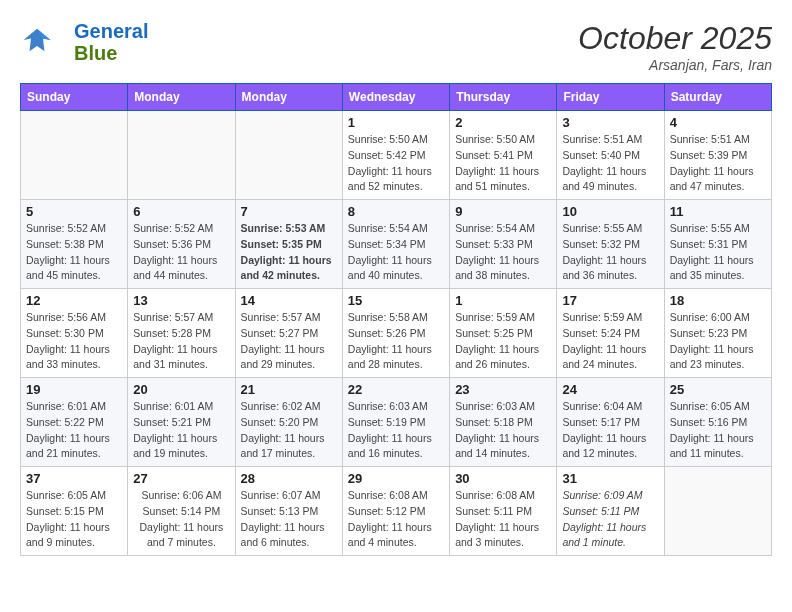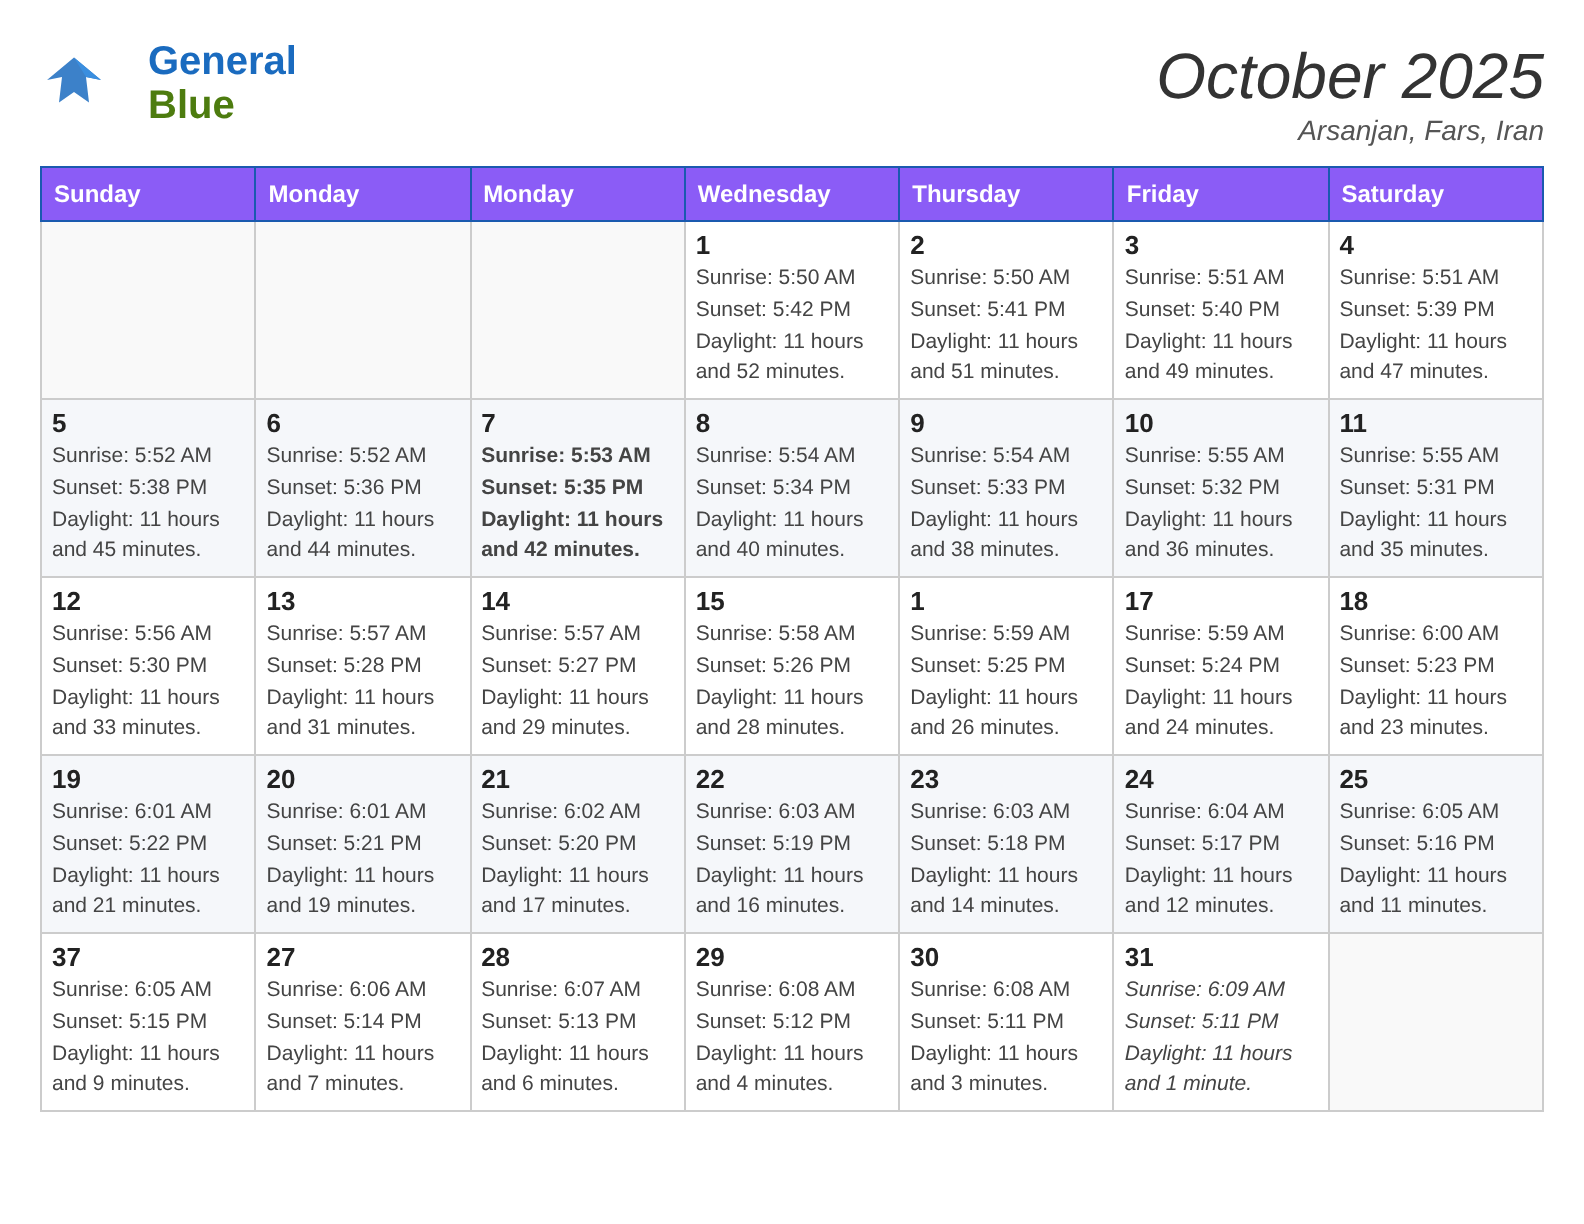--- a/index.html
+++ b/index.html
@@ -308,21 +308,21 @@
       <tr>
         <td>
           <span class="day-number">37</span>
           <div class="day-info" style="white-space: pre-line;">Sunrise: 6:05 AM
 Sunset: 5:15 PM
 Daylight: 11 hours
 and 9 minutes.</div>
         </td>
         <td>
           <span class="day-number">27</span>
-          <div class="day-info" style="white-space: pre-line;">Sunrise: 6:06 AM
+          <div class="day-info" style="white-space: pre-line; text-align: center;">Sunrise: 6:06 AM
 Sunset: 5:14 PM
 Daylight: 11 hours
 and 7 minutes.</div>
         </td>
         <td>
           <span class="day-number">28</span>
           <div class="day-info" style="white-space: pre-line;">Sunrise: 6:07 AM
 Sunset: 5:13 PM
 Daylight: 11 hours
 and 6 minutes.</div>

